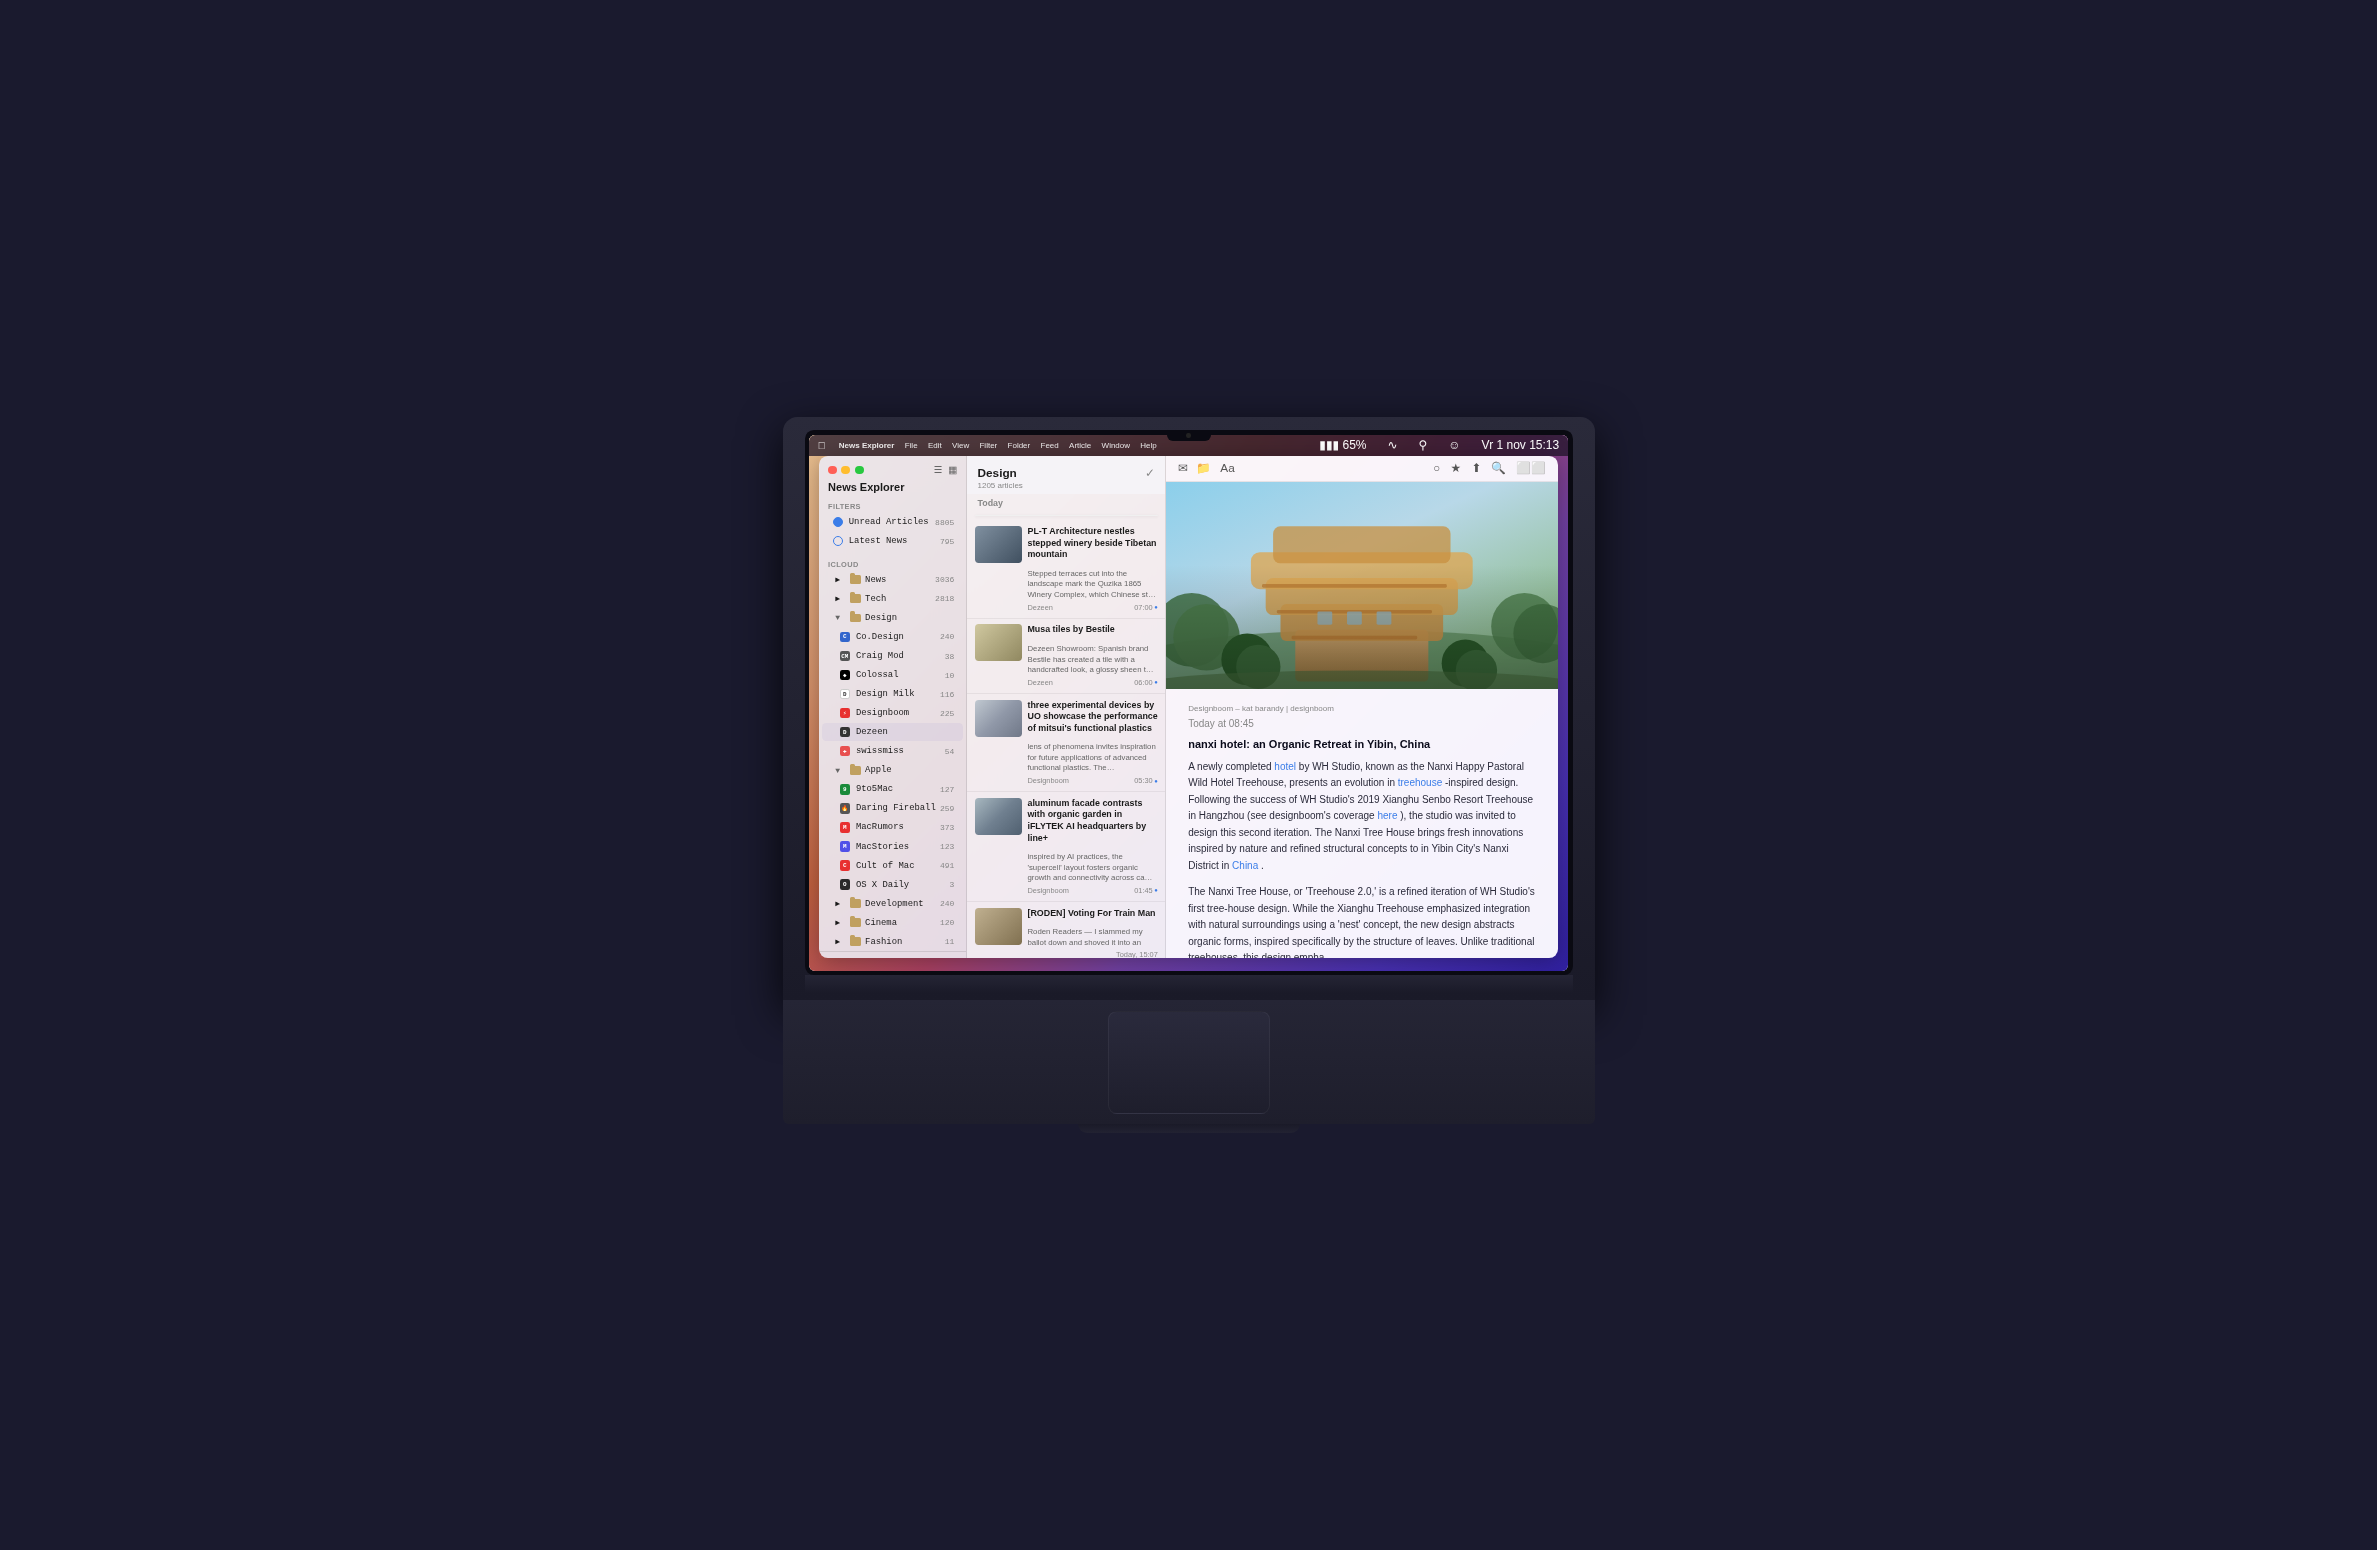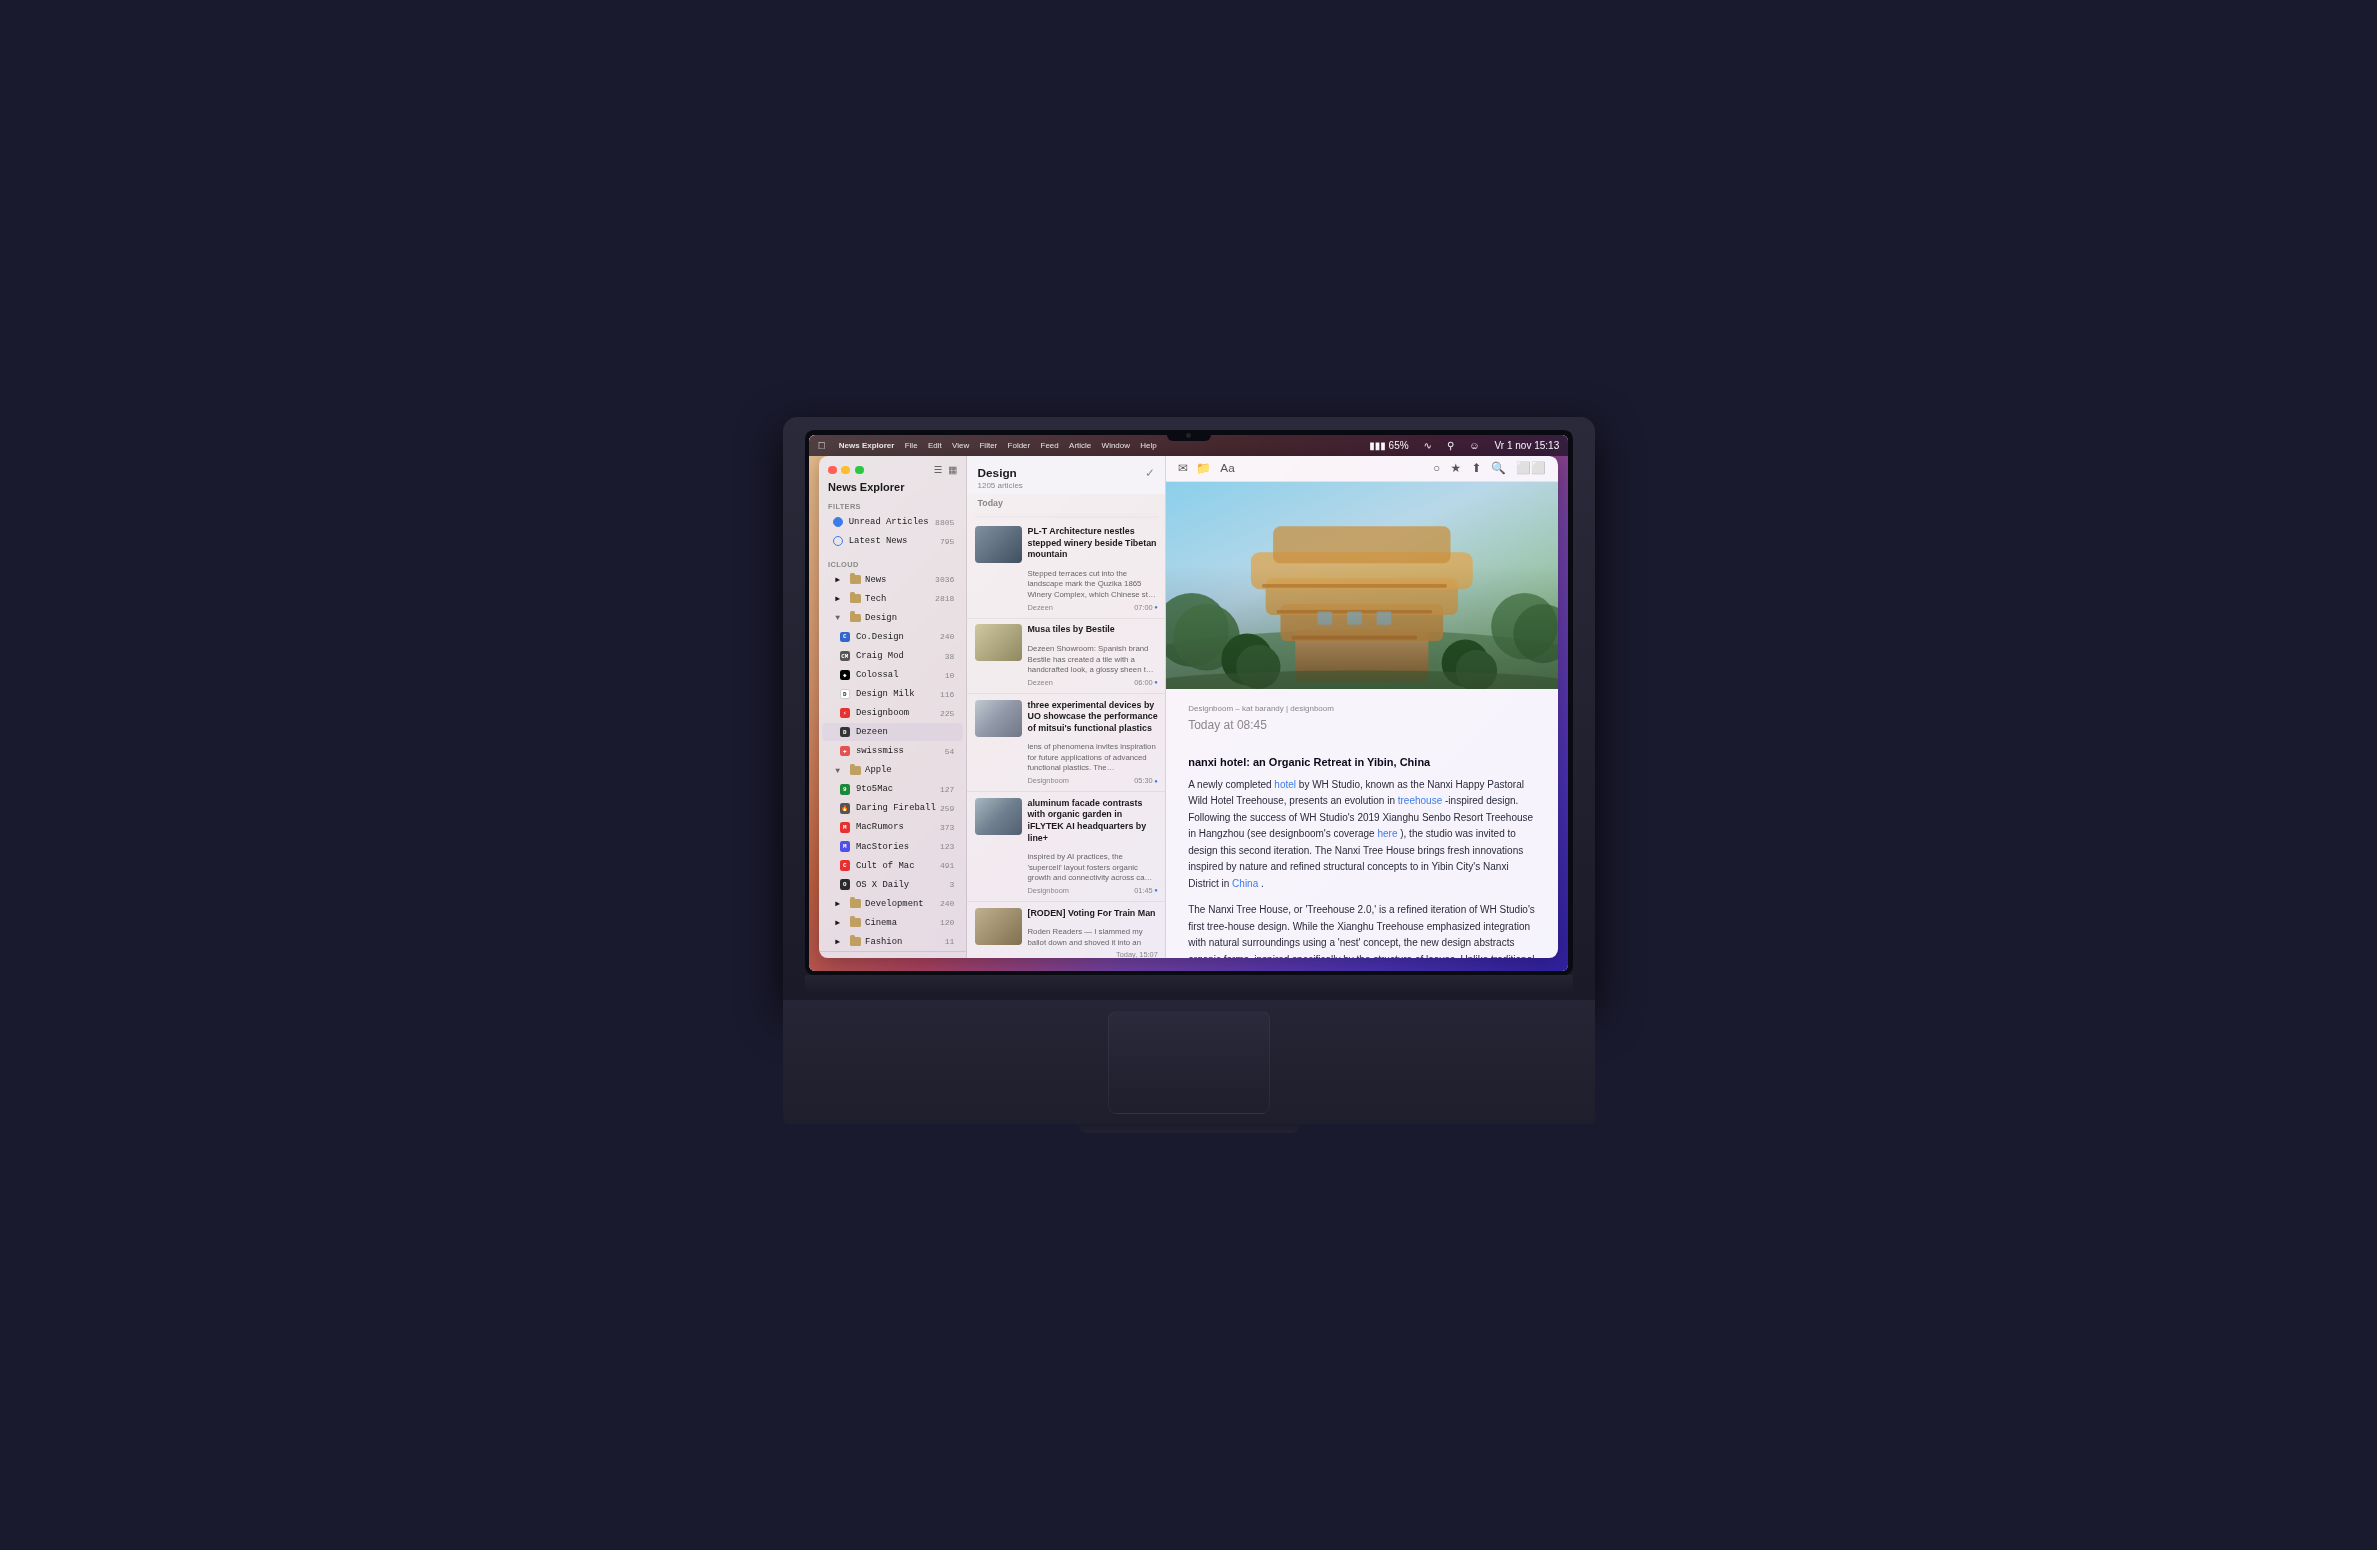--- a/index.html
+++ b/index.html
@@ -81,22 +81,22 @@
 
     .apple-logo {
       font-size: 10.3px;
       margin-right: 3px;
     }
 
     .menu-bar-right {
       margin-left: auto;
       display: flex;
       align-items: center;
-      gap: 15px;
-      font-size: 10px;
+      gap: 21px;
+      font-size: 12px;
       text-align: right;
     }
 
     .menu-item {
       cursor: pointer;
       opacity: 0.9;
     }
 
     .menu-item.bold {
       font-weight: 600;
@@ -469,23 +469,23 @@
 
     .reader-title {
       font-size: 17.7px;
       font-weight: 700;
       color: #0a0a1a;
       line-height: 1.25;
       margin-bottom: 5.9px;
     }
 
     .reader-date {
-      font-size: 12px;
+      font-size: 10px;
       color: #888;
-      margin-bottom: 21px;
+      margin-bottom: 6px;
     }
 
     .reader-text {
       font-size: 10px;
       color: #2a2a3a;
       line-height: 1.65;
     }
 
     .reader-text p {
       margin-bottom: 10.3px;

